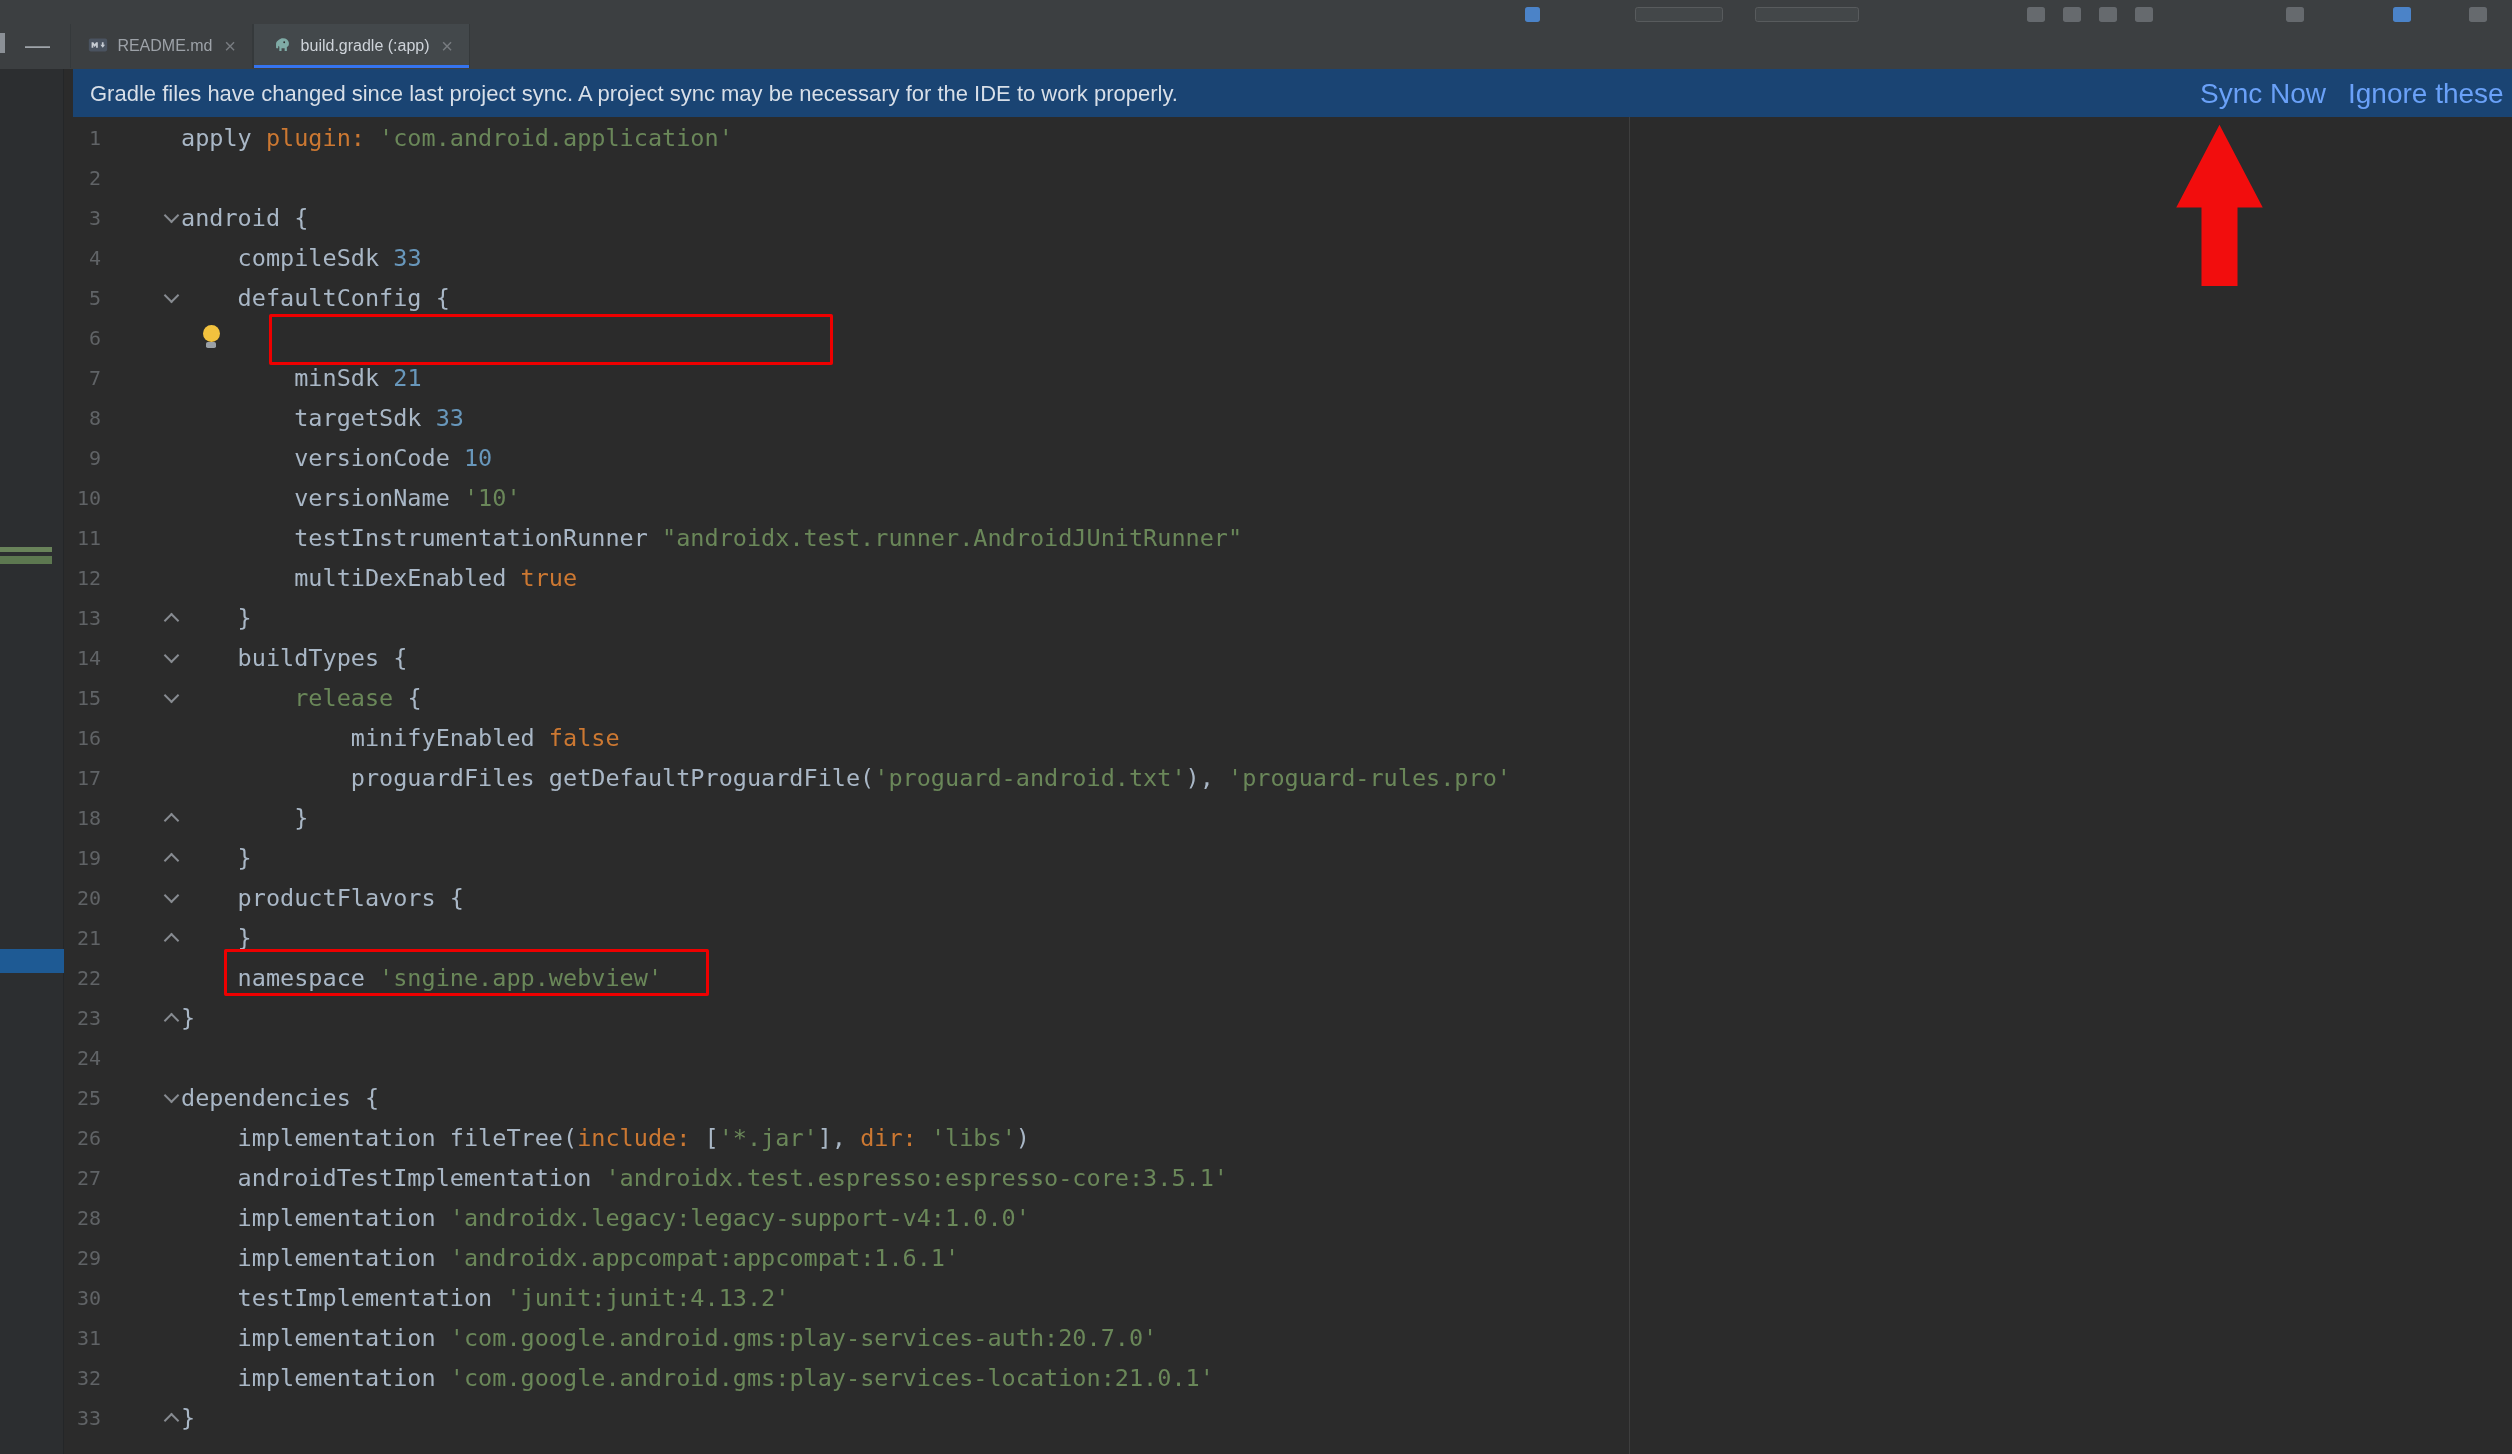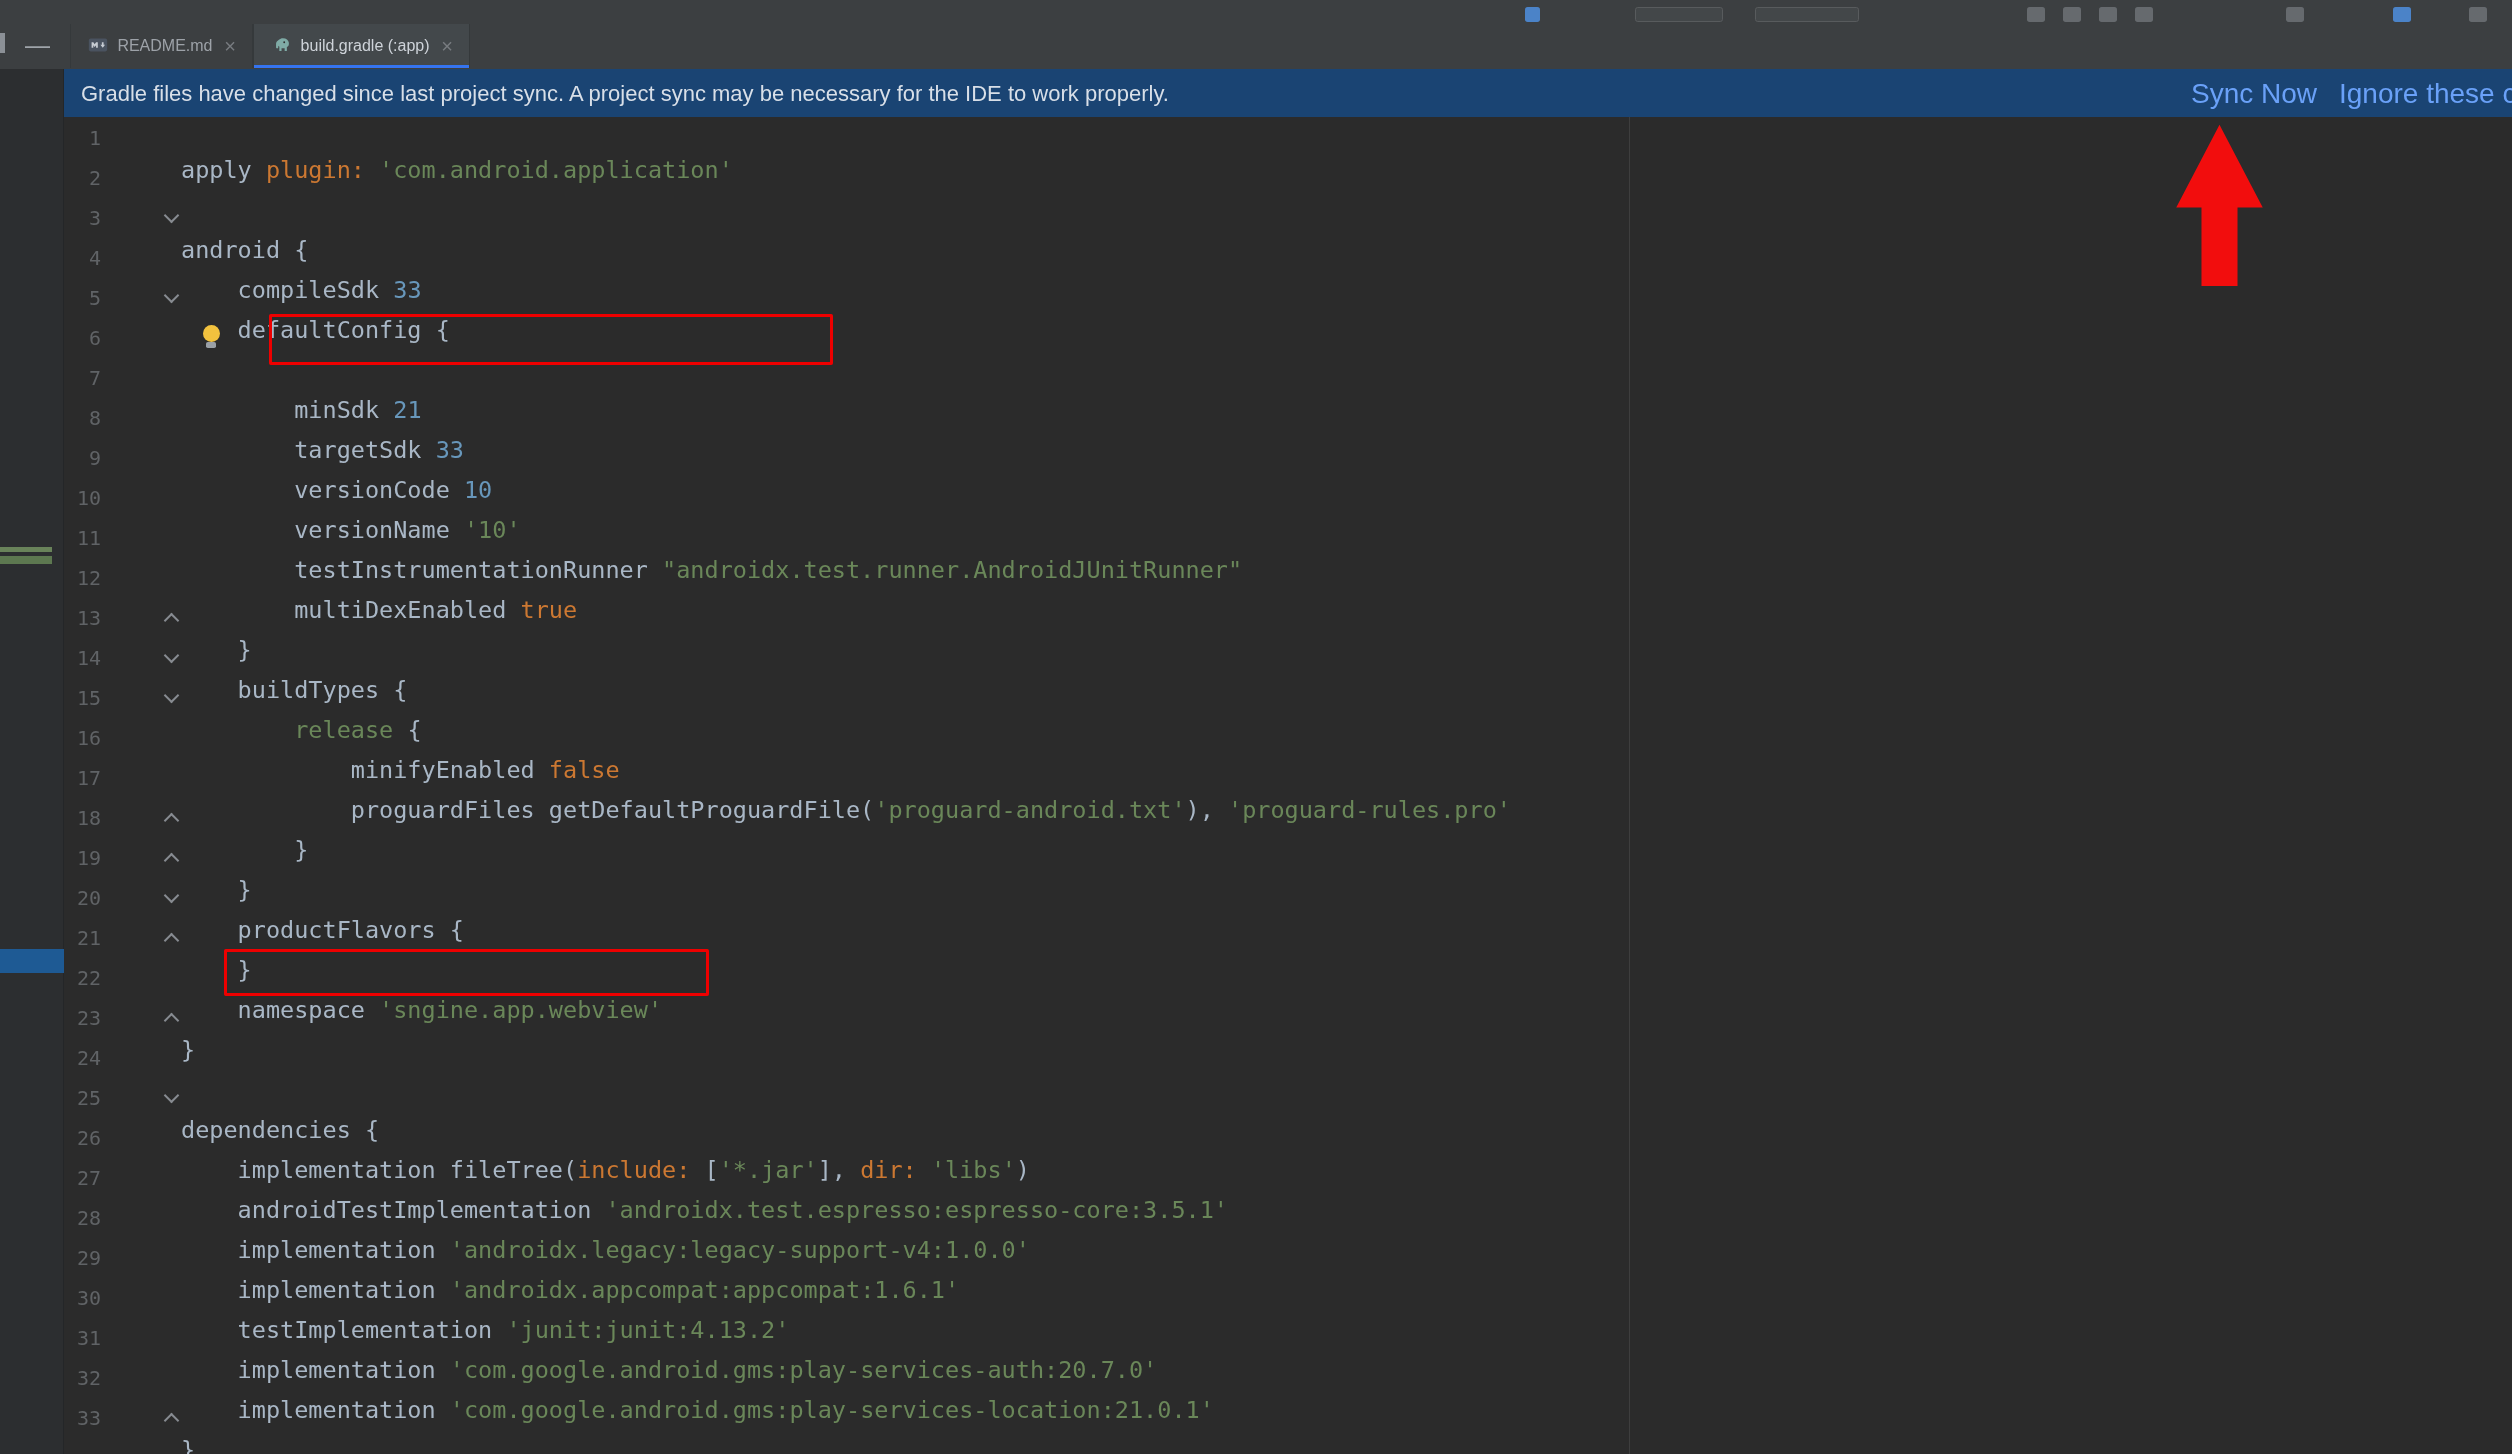--- a/index.html
+++ b/index.html
@@ -23,40 +23,40 @@
   .tabs{position:absolute;left:70px;top:24.4px;height:44px;display:flex;}
   .tab{position:relative;display:flex;align-items:center;gap:8.1px;padding:0 16.3px;height:44px;
        border-left:0.9px solid #35393b;border-right:0.9px solid #35393b;cursor:default;}
   .tab .label{font-size:16px;color:#9DA2A8;white-space:nowrap;}
   .tab .close{font-size:20px;color:#787c80;margin-left:3.6px;}
   .tab.active{background:#43484B;}
   .tab.active .label{color:#CED3D9;}
   .tab.active::after{content:"";position:absolute;left:0;right:0;bottom:0;height:3.6px;background:#3574F0;}
 
   
-  .banner{position:absolute;left:64px;top:69px;right:0;height:49px;background:var(--banner-bg);}
+  .banner{position:absolute;left:73px;top:69px;right:0;height:49px;background:var(--banner-bg);}
   .banner .msg{position:absolute;left:17px;top:0;height:49px;line-height:49px;font-size:22px;color:#D8DFE8;white-space:nowrap;}
   .banner .link{position:absolute;top:0;height:49px;line-height:49px;font-size:28px;color:var(--banner-link);white-space:nowrap;cursor:pointer;}
   .banner .sync{left:2127px;}
   .banner .ignore{left:2275px;}
 
   
   .left-strip{position:absolute;left:0;top:69px;width:64px;bottom:0;background:#2C2E30;border-right:0.9px solid #242628;}
   .strip-mark{position:absolute;left:0;}
   .strip-mark.green1{top:478px;width:52px;height:5.4px;background:#69835a;}
   .strip-mark.green2{top:487px;width:52px;height:8.1px;background:#5d7850;}
   .strip-mark.blue{top:880px;width:64px;height:24.4px;background:#1E5A94;}
 
   
   .editor{position:absolute;left:64px;top:117px;right:0;bottom:0;background:var(--editor-bg);overflow:hidden;}
   .margin-guide{position:absolute;left:1565px;top:0;bottom:0;width:0.9px;background:#3e3e3e;}
   .lines{position:absolute;left:0;top:0.9px;right:0;}
   .line{position:relative;height:40px;white-space:pre;font-family:"DejaVu Sans Mono",monospace;font-size:23.5px;line-height:40px;}
   .ln{position:absolute;left:0;top:0;width:37px;text-align:right;font-size:20px;line-height:40px;color:#606366;}
-  .code{position:absolute;left:117px;top:0;margin-top:32px;}
+  .code{position:absolute;left:117px;top:0;}
   .c-plain{color:#A9B7C6;}
   .c-str{color:var(--string-green);}
   .c-num{color:var(--number-blue);}
   .c-kw{color:var(--keyword-orange);}
   .c-named{color:var(--keyword-orange);}
   .c-rel{color:var(--string-green);}
   .c-sel{background:var(--selection-bg);color:#E3EFD9;}
 
   .fold{position:absolute;left:99px;top:0;width:18px;height:40px;cursor:pointer;}
   .fold::before{content:"";position:absolute;left:2.7px;width:9px;height:9px;border:solid #878b91;border-width:0 2.3px 2.3px 0;}

